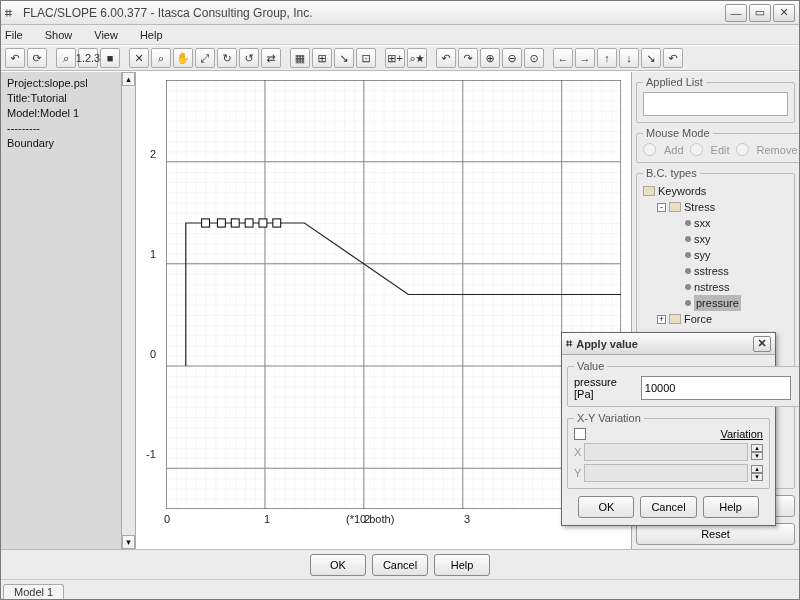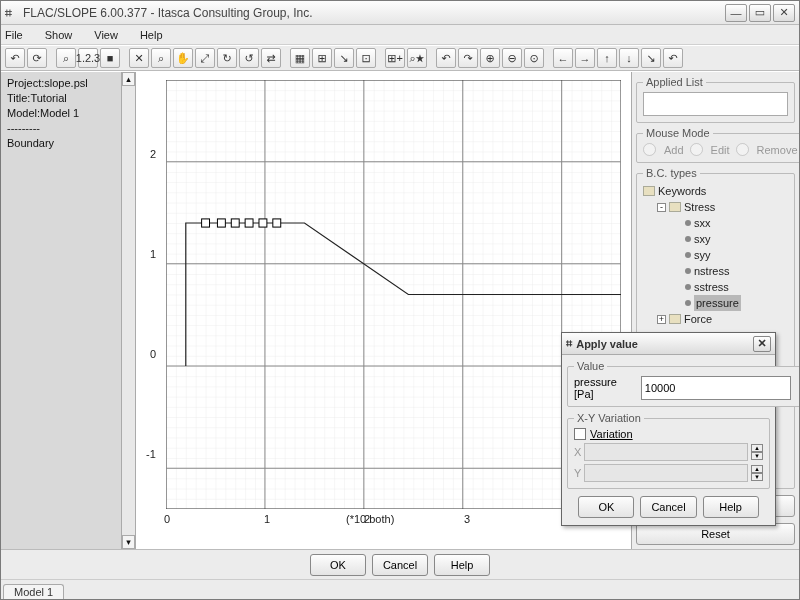--- a/index.html
+++ b/index.html
@@ -49,21 +49,21 @@
   .dlg-title .ico{font-weight:bold; margin-right:4px;}
   .dlg-title .x { margin-left:auto; width:18px;height:16px;border:1px solid #888;background:linear-gradient(#fff,#ddd);border-radius:2px;display:flex;align-items:center;justify-content:center;font-size:11px;}
   .dlg-body { padding:5px;}
   .dlg-body fieldset { margin-bottom:5px;}
   .val-row { display:flex; align-items:center; gap:20px;}
   .val-row input[type=text]{ flex:1; border:1px solid #888; height:24px; padding:0 3px; background:#fff;}
   .spin { width:14px; display:flex; flex-direction:column;}
   .spin div{height:8px;border:1px solid #888;background:#eee;font-size:7px;line-height:6px;text-align:center;}
   .grey-input { width:100%; height:18px; border:1px solid #bbb; background:#e6e6e6; margin-top:3px;}
   .dlg-btns { display:flex; gap:6px; justify-content:center; padding:2px 0 2px 0;}
-  .chk { display:flex; align-items:center; gap:4px;}
+  .chk { display:flex; align-items:center; gap:4px;justify-content:space-between;}
   .chk .cb { width:12px;height:12px;border:1px solid #777;background:#fff;}
 </style>
 </head>
 <body>
 
 <div class="window">
   <div class="titlebar">
     <span class="app-icon">⌗</span>
     <span class="title">FLAC/SLOPE 6.00.377 - Itasca Consulting Group, Inc.</span>
     <div class="win-btns">
@@ -263,25 +263,25 @@
           <div class="row indent3">
               <span class="node"></span>
               <span>sxy</span>
             </div>
           <div class="row indent3">
               <span class="node"></span>
               <span>syy</span>
             </div>
           <div class="row indent3">
               <span class="node"></span>
+              <span>sstress</span>
+            </div>
+          <div class="row indent3">
+              <span class="node"></span>
               <span>nstress</span>
-            </div>
-          <div class="row indent3">
-              <span class="node"></span>
-              <span>sstress</span>
             </div>
           <div class="row indent3">
               <span class="node"></span>
               <span class="sel">pressure</span>
             </div>
           <div class="row indent1">
               <span class="boxer">+</span>
               <span class="folder"></span>
               <span>Force</span>
             </div>

